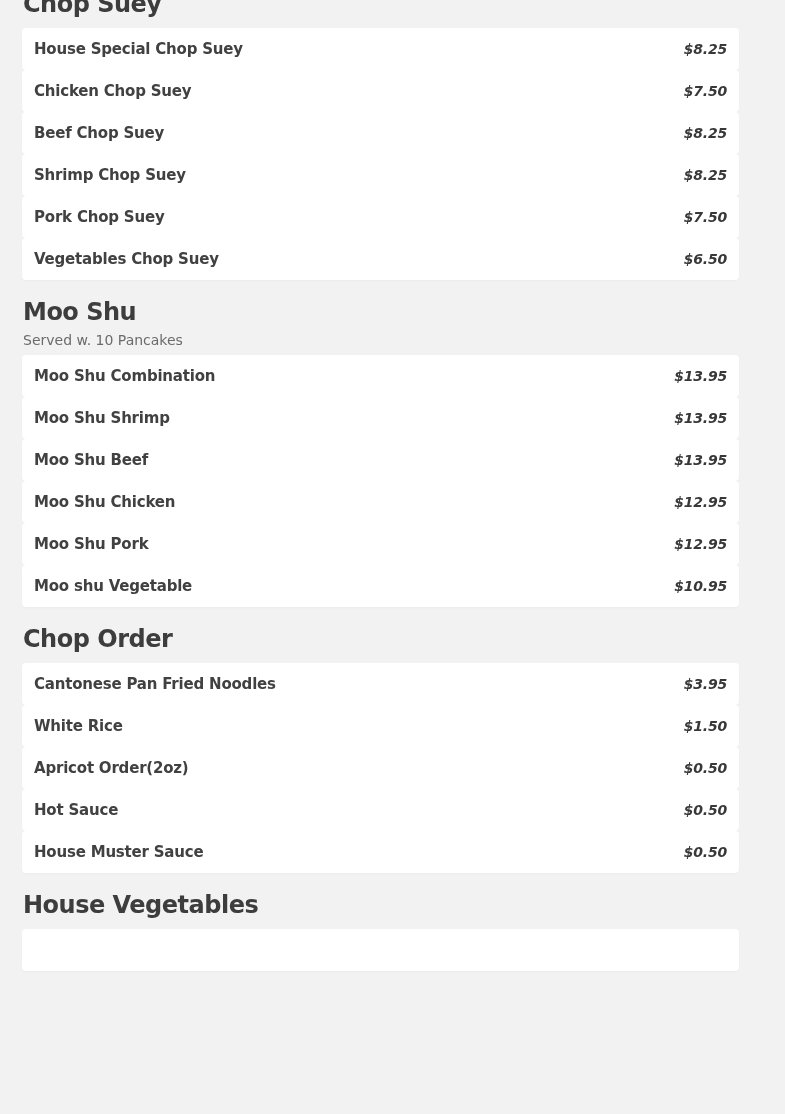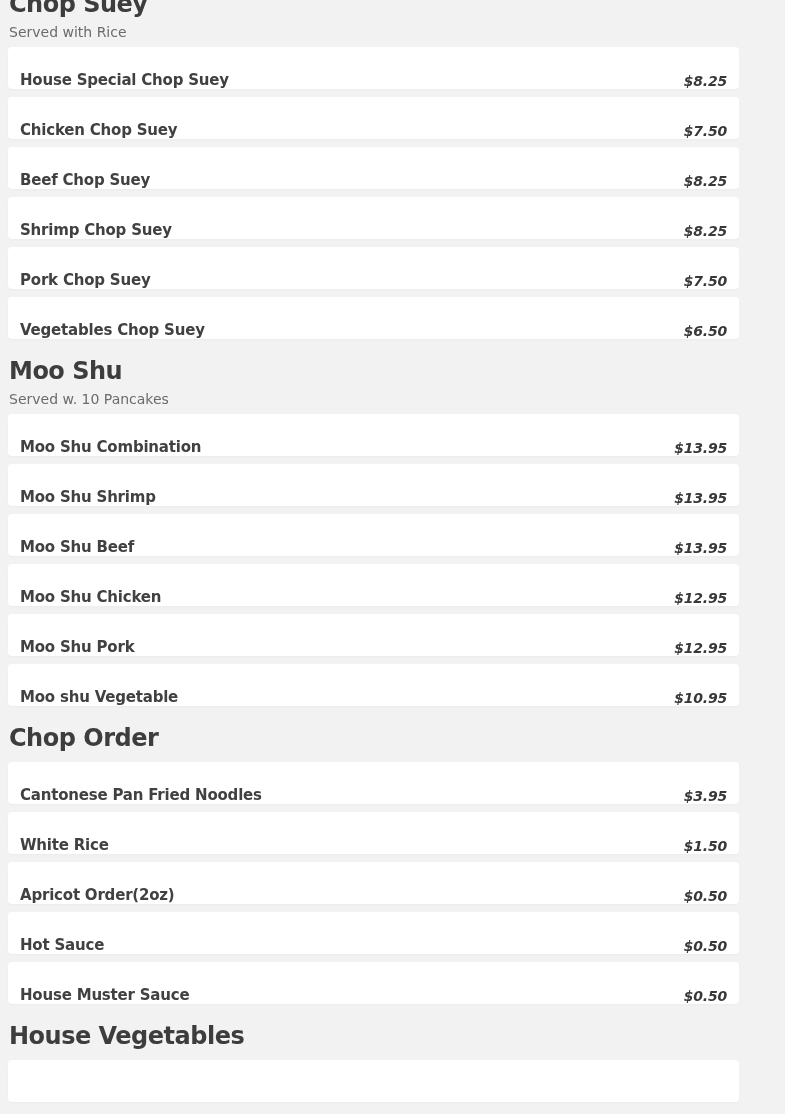--- a/index.html
+++ b/index.html
@@ -14,21 +14,21 @@
   html, body {
     width: 785px;
     height: 1114px;
     background: var(--page-bg);
     font-family: "DejaVu Sans", "Liberation Sans", sans-serif;
   }
   .page {
     width: 748px;
     height: 1114px;
     overflow: hidden;
-    padding: 0 9px 0 8px;
+    padding: 0 9px 0 22px;
     background: var(--page-bg);
   }
   .section { margin-top: 18px; }
   .section:first-child { margin-top: -10px; }
   .section-title {
     font-size: 24px;
     line-height: 28px;
     font-weight: 800;
     letter-spacing: -0.5px;
     color: var(--heading-color);
@@ -41,23 +41,22 @@
     line-height: 17px;
     font-weight: 400;
     color: var(--subtitle-color);
   }
   .cards { margin-top: 10px; }
   .section-subtitle + .cards { margin-top: 6px; }
   .card {
     background: var(--card-bg);
     height: 42px;
     border-radius: 4px;
-    margin-bottom: 8px;
     display: flex;
-    align-items: flex-end;
+    align-items: center;
     justify-content: space-between;
     padding: 0 12px;
     box-shadow: 0 1px 2px rgba(0,0,0,0.03);
     cursor: pointer;
   }
   .item-name {
     font-size: 15px;
     font-weight: 700;
     color: var(--item-name-color);
     letter-spacing: -0.2px;
@@ -70,21 +69,20 @@
     font-style: italic;
   }
 </style>
 </head>
 <body>
 
 <div class="page">
   <div>
   <div class="section">
     <h2 class="section-title">Chop Suey</h2>
-    <div class="section-subtitle">Served with Rice</div>
     <div class="cards">
   <div class="card">
     <span class="item-name">House Special Chop Suey</span>
     <span class="item-price">$8.25</span>
   </div>
 
   <div class="card">
     <span class="item-name">Chicken Chop Suey</span>
     <span class="item-price">$7.50</span>
   </div>

